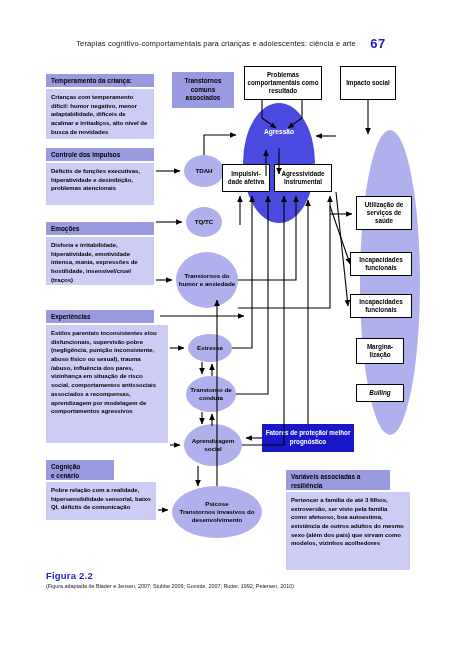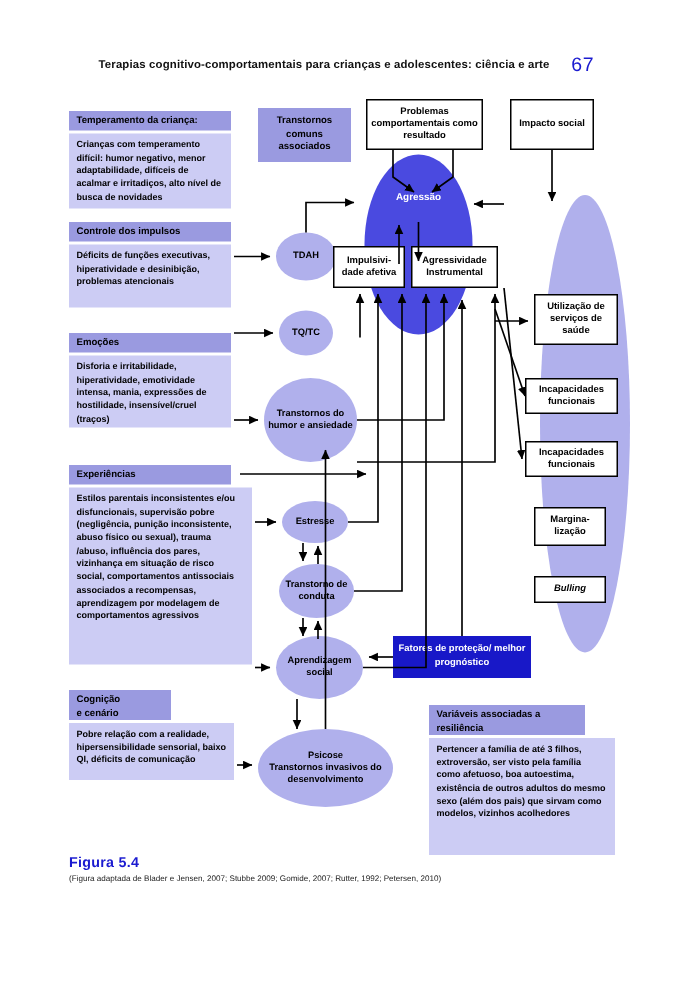--- a/index.html
+++ b/index.html
@@ -8,24 +8,24 @@
     font-family:"Liberation Sans", sans-serif;
     width:462px;height:660px;position:relative;overflow:hidden;
     color:#000;
   }
   .page{position:absolute;inset:0;}
 
   
   .hdr{position:absolute;left:0;top:34px;width:462px;text-align:center;}
   .hdr-title{
     display:inline-block;font-size:7.6px;letter-spacing:.1px;color:#111;
-    font-weight:700;vertical-align:middle;
+    font-weight:400;vertical-align:middle;
   }
   .hdr-page{
-    display:inline-block;font-size:13px;font-weight:normal;color:#1b1bd0;
+    display:inline-block;font-size:13px;font-weight:bold;color:#1b1bd0;
     margin-left:10px;vertical-align:middle;letter-spacing:.5px;
   }
 
   
   .lav-head{
     position:absolute;background:#9a9ae0;color:#000;
     font-size:6.4px;font-weight:bold;line-height:1.35;
     padding:3px 5px;box-sizing:border-box;
   }
   .lav-body{
@@ -179,17 +179,17 @@
       <path d="M308,424 L308,200"></path>
       <path d="M262,438 L246,438"></path>
       <path d="M198,466 L198,486"></path>
 
       <path d="M238,308 L330,308 L330,196"></path>
       <path d="M160,316 L244,316"></path>
     </g>
   </svg>
 
   <div class="cap">
-    <div class="cap-fig">Figura 5.4</div>
+    <div class="cap-fig">Figura 2.2</div>
     <div class="cap-src">(Figura adaptada de Blader e Jensen, 2007; Stubbe 2009; Gomide, 2007; Rutter, 1992; Petersen, 2010)</div>
   </div>
 
 </div>
 
 </body></html>

